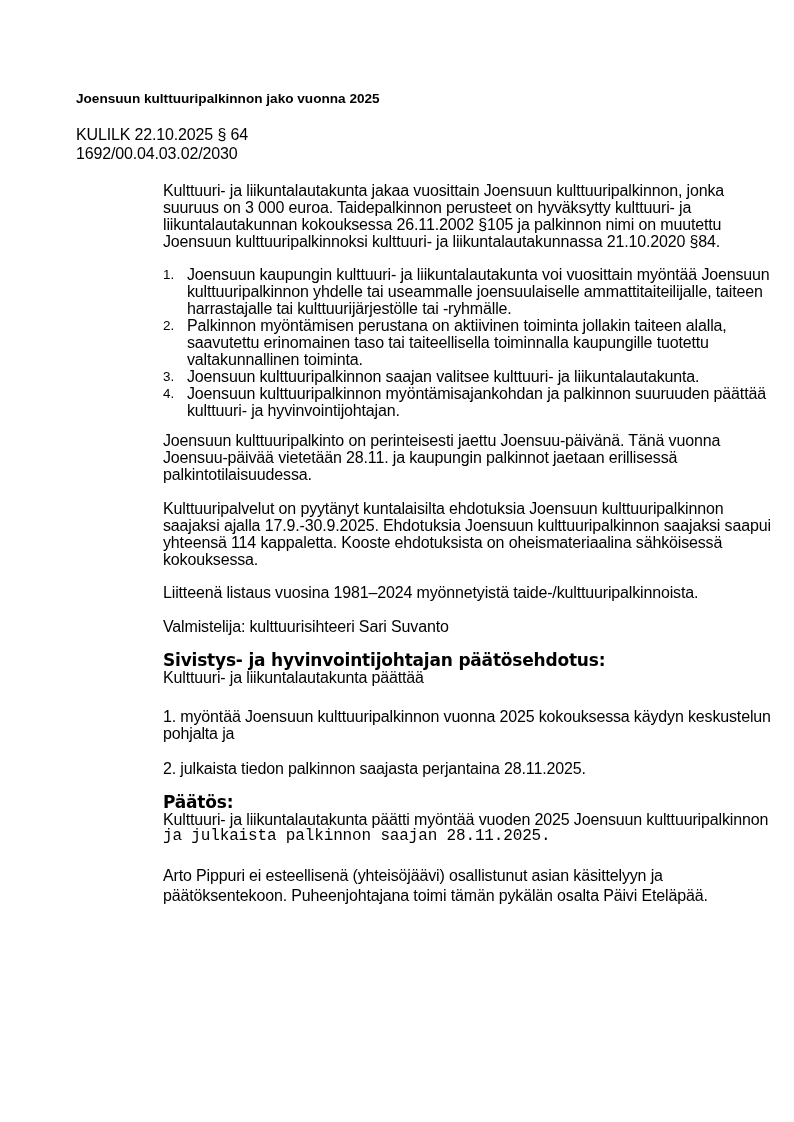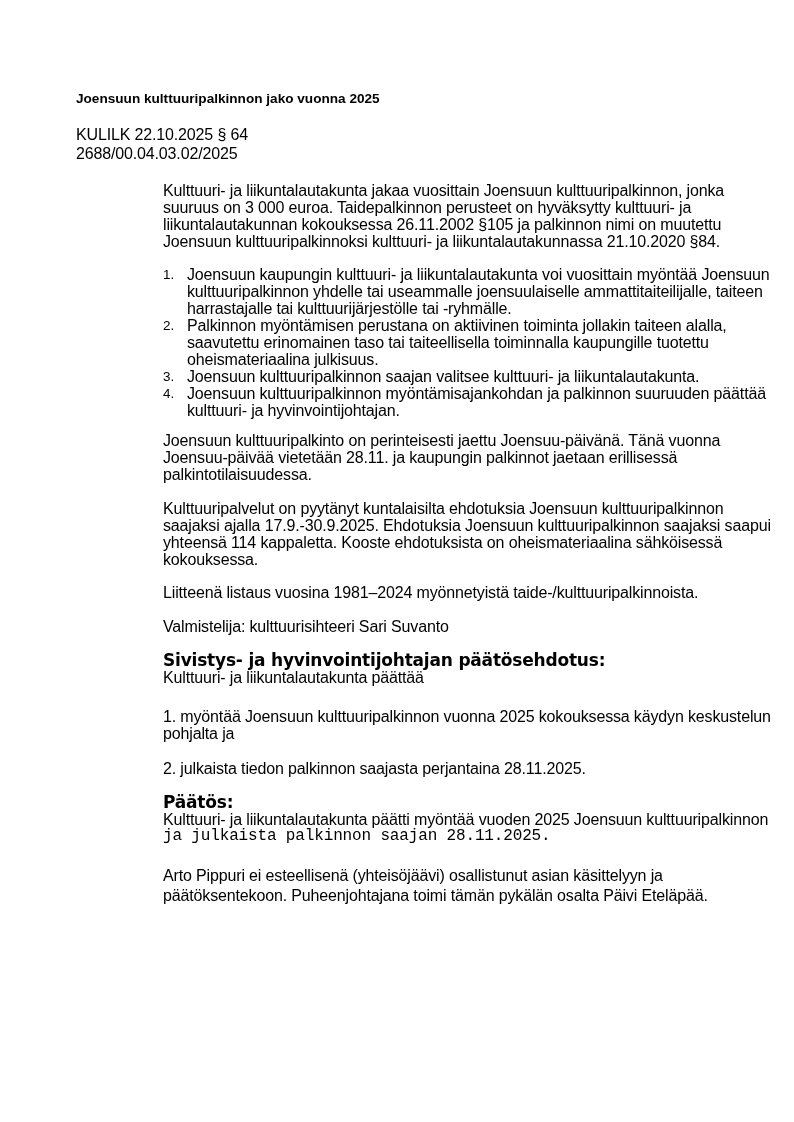--- a/index.html
+++ b/index.html
@@ -12,41 +12,41 @@
   .num { position: absolute; white-space: nowrap; font-size: 13.4px; line-height: 17px; }
 </style>
 </head>
 <body>
 
 <div class="page">
 
   <div class="line title" style="left:76px; top:90px;">Joensuun kulttuuripalkinnon jako vuonna 2025</div>
 
   <div class="line" style="left:76px; top:126px;">KULILK 22.10.2025 § 64</div>
-  <div class="line" style="left:76px; top:145px;">2688/00.04.03.02/2025</div>
+  <div class="line" style="left:76px; top:145px;">1692/00.04.03.02/2030</div>
 
   <div>
     <div class="line" style="left:163px; top:182px;">Kulttuuri- ja liikuntalautakunta  jakaa vuosittain Joensuun kulttuuripalkinnon,  jonka</div>
     <div class="line" style="left:163px; top:199px;">suuruus on 3 000 euroa.  Taidepalkinnon  perusteet on hyväksytty kulttuuri-  ja</div>
     <div class="line" style="left:163px; top:216px;">liikuntalautakunnan  kokouksessa 26.11.2002 §105 ja palkinnon  nimi on muutettu</div>
     <div class="line" style="left:163px; top:233px;">Joensuun kulttuuripalkinnoksi  kulttuuri-  ja liikuntalautakunnassa  21.10.2020 §84.</div>
   </div>
 
   <div>
     <div>
       <div class="num" style="left:163px; top:266px;">1.</div>
       <div class="line" style="left:187px; top:266px;">Joensuun kaupungin  kulttuuri-  ja liikuntalautakunta  voi vuosittain  myöntää Joensuun</div>
       <div class="line" style="left:187px; top:283px;">kulttuuripalkinnon  yhdelle tai useammalle joensuulaiselle  ammattitaiteilijalle,  taiteen</div>
       <div class="line" style="left:187px; top:300px;">harrastajalle tai kulttuurijärjestölle  tai -ryhmälle.</div>
     </div>
     <div>
       <div class="num" style="left:163px; top:317px;">2.</div>
       <div class="line" style="left:187px; top:317px;">Palkinnon  myöntämisen perustana on aktiivinen  toiminta jollakin taiteen alalla,</div>
       <div class="line" style="left:187px; top:334px;">saavutettu erinomainen taso tai taiteellisella  toiminnalla  kaupungille  tuotettu</div>
-      <div class="line" style="left:187px; top:351px;">oheismateriaalina  julkisuus.</div>
+      <div class="line" style="left:187px; top:351px;">valtakunnallinen  toiminta.</div>
     </div>
     <div>
       <div class="num" style="left:163px; top:368px;">3.</div>
       <div class="line" style="left:187px; top:368px;">Joensuun kulttuuripalkinnon  saajan valitsee kulttuuri-  ja liikuntalautakunta.</div>
     </div>
     <div>
       <div class="num" style="left:163px; top:385px;">4.</div>
       <div class="line" style="left:187px; top:385px;">Joensuun kulttuuripalkinnon  myöntämisajankohdan ja palkinnon  suuruuden päättää</div>
       <div class="line" style="left:187px; top:402px;">kulttuuri-  ja hyvinvointijohtajan.</div>
     </div>

